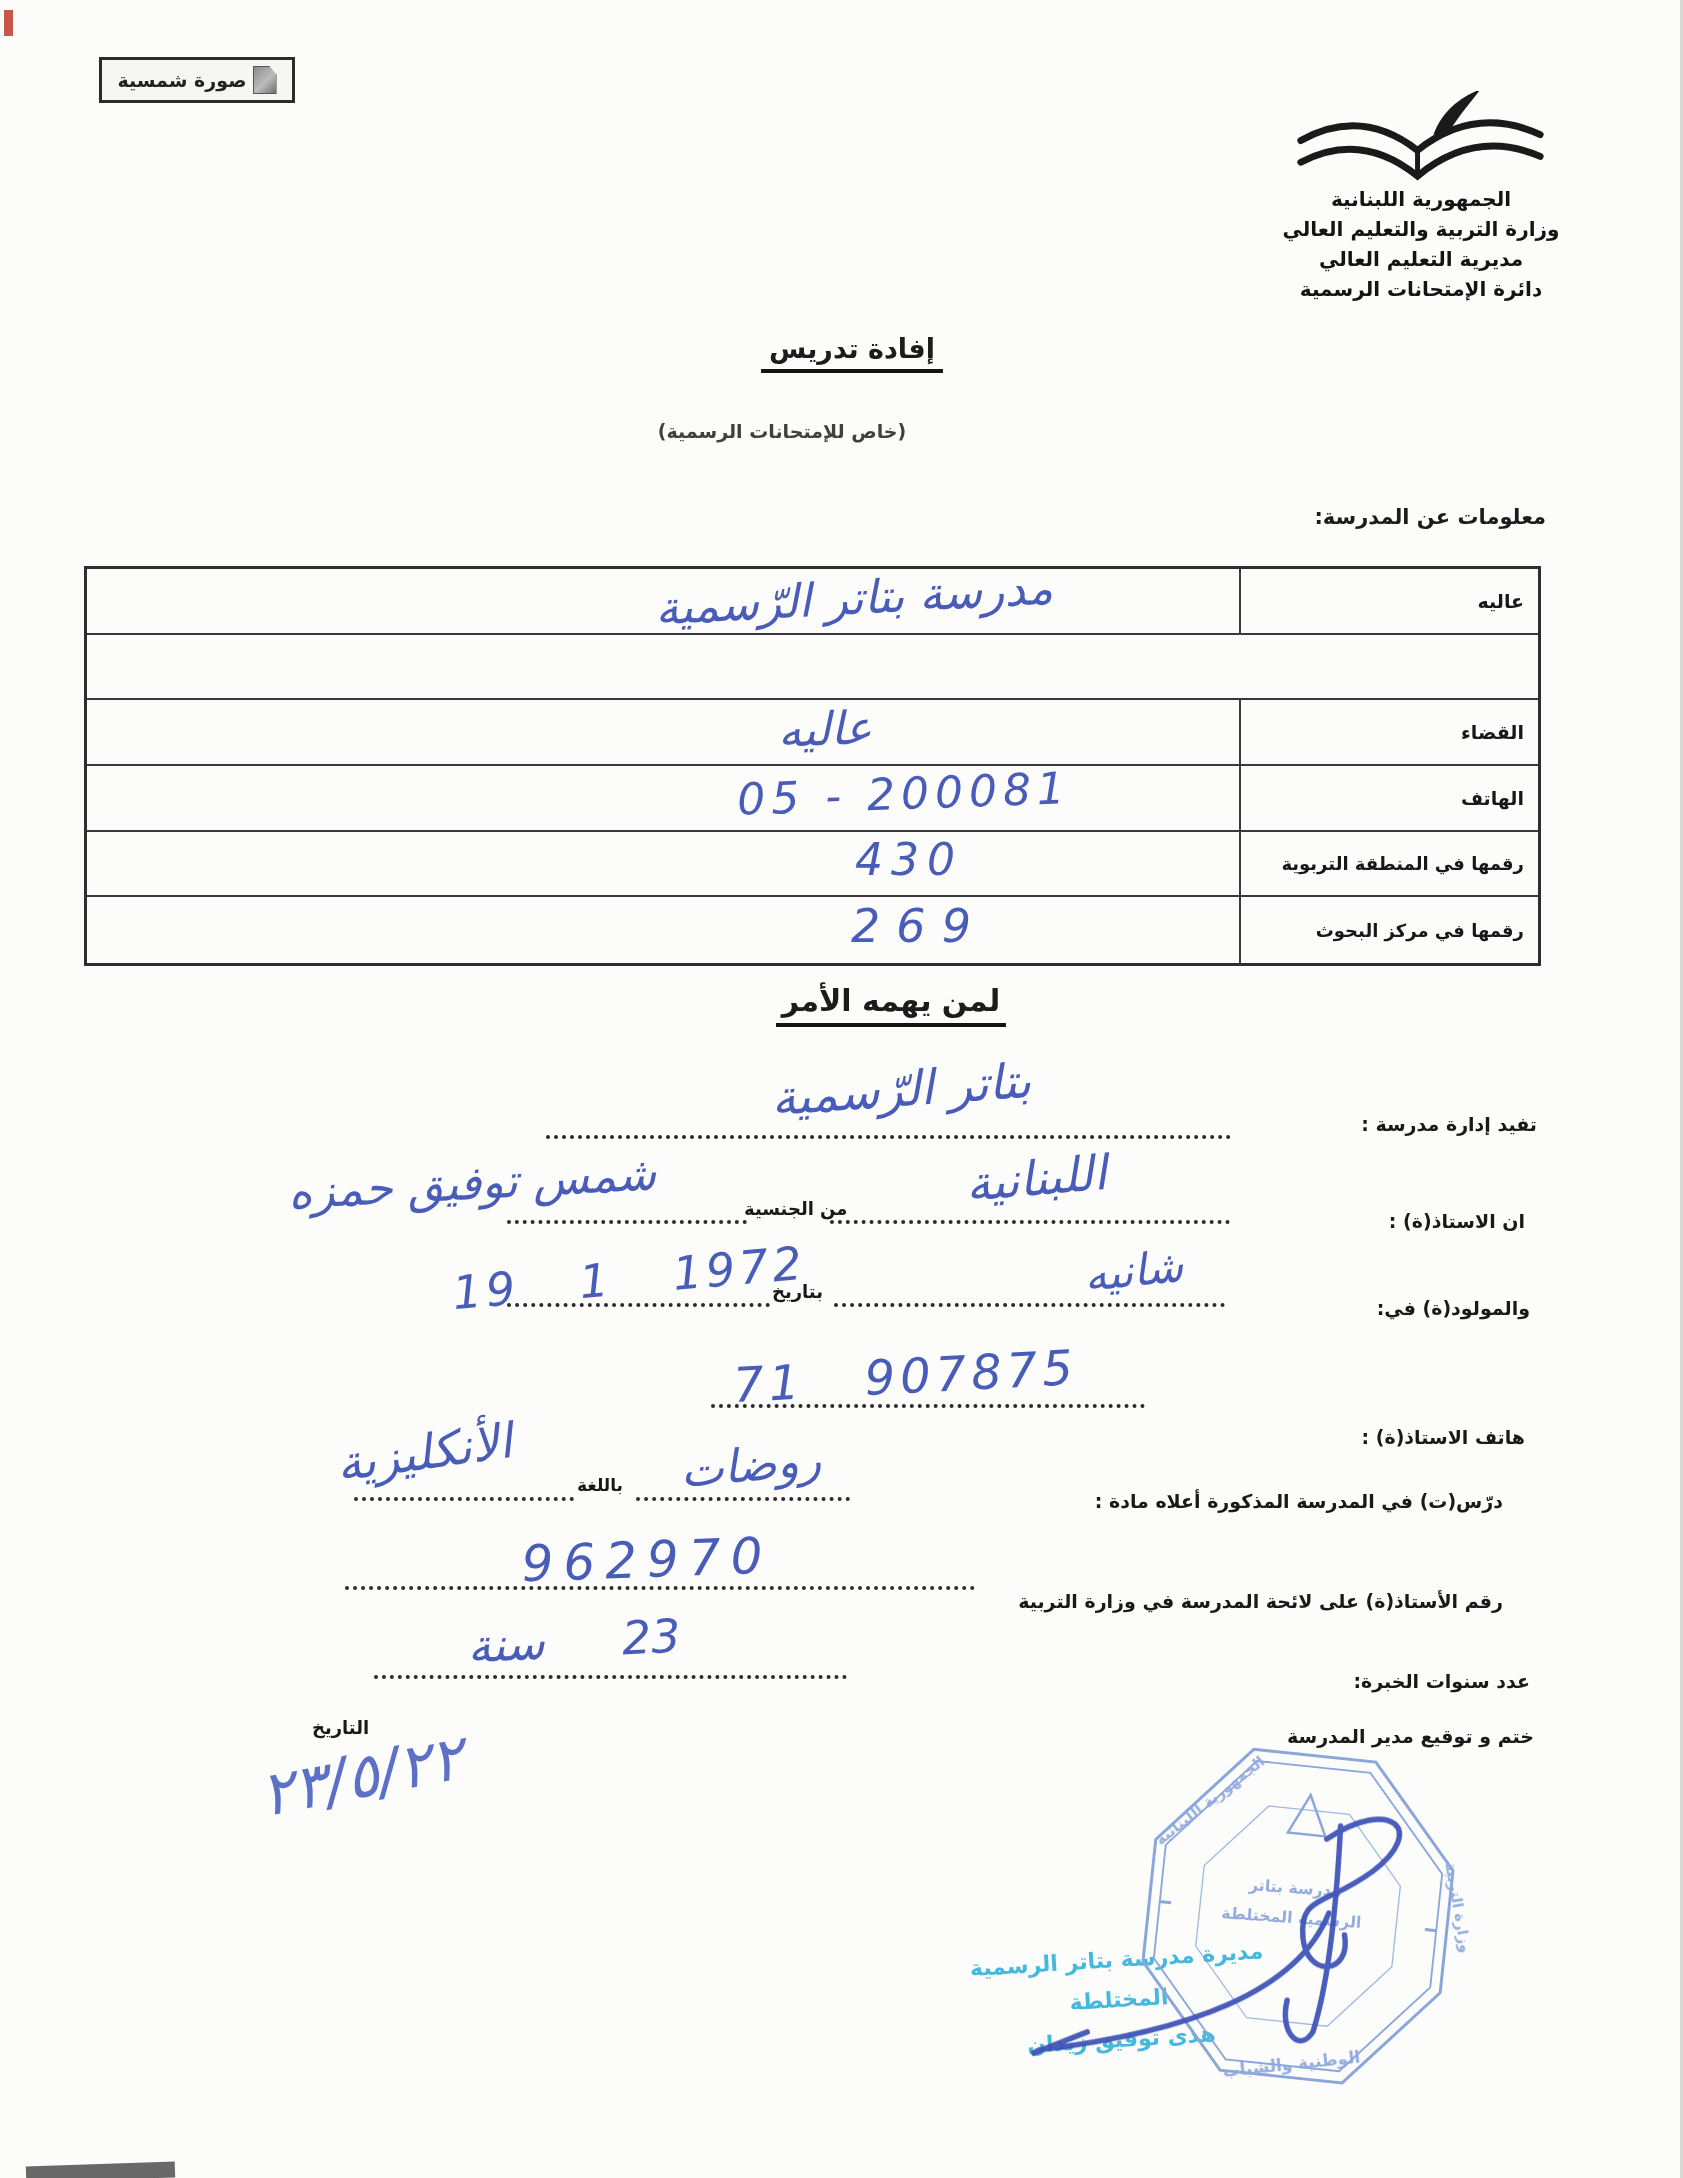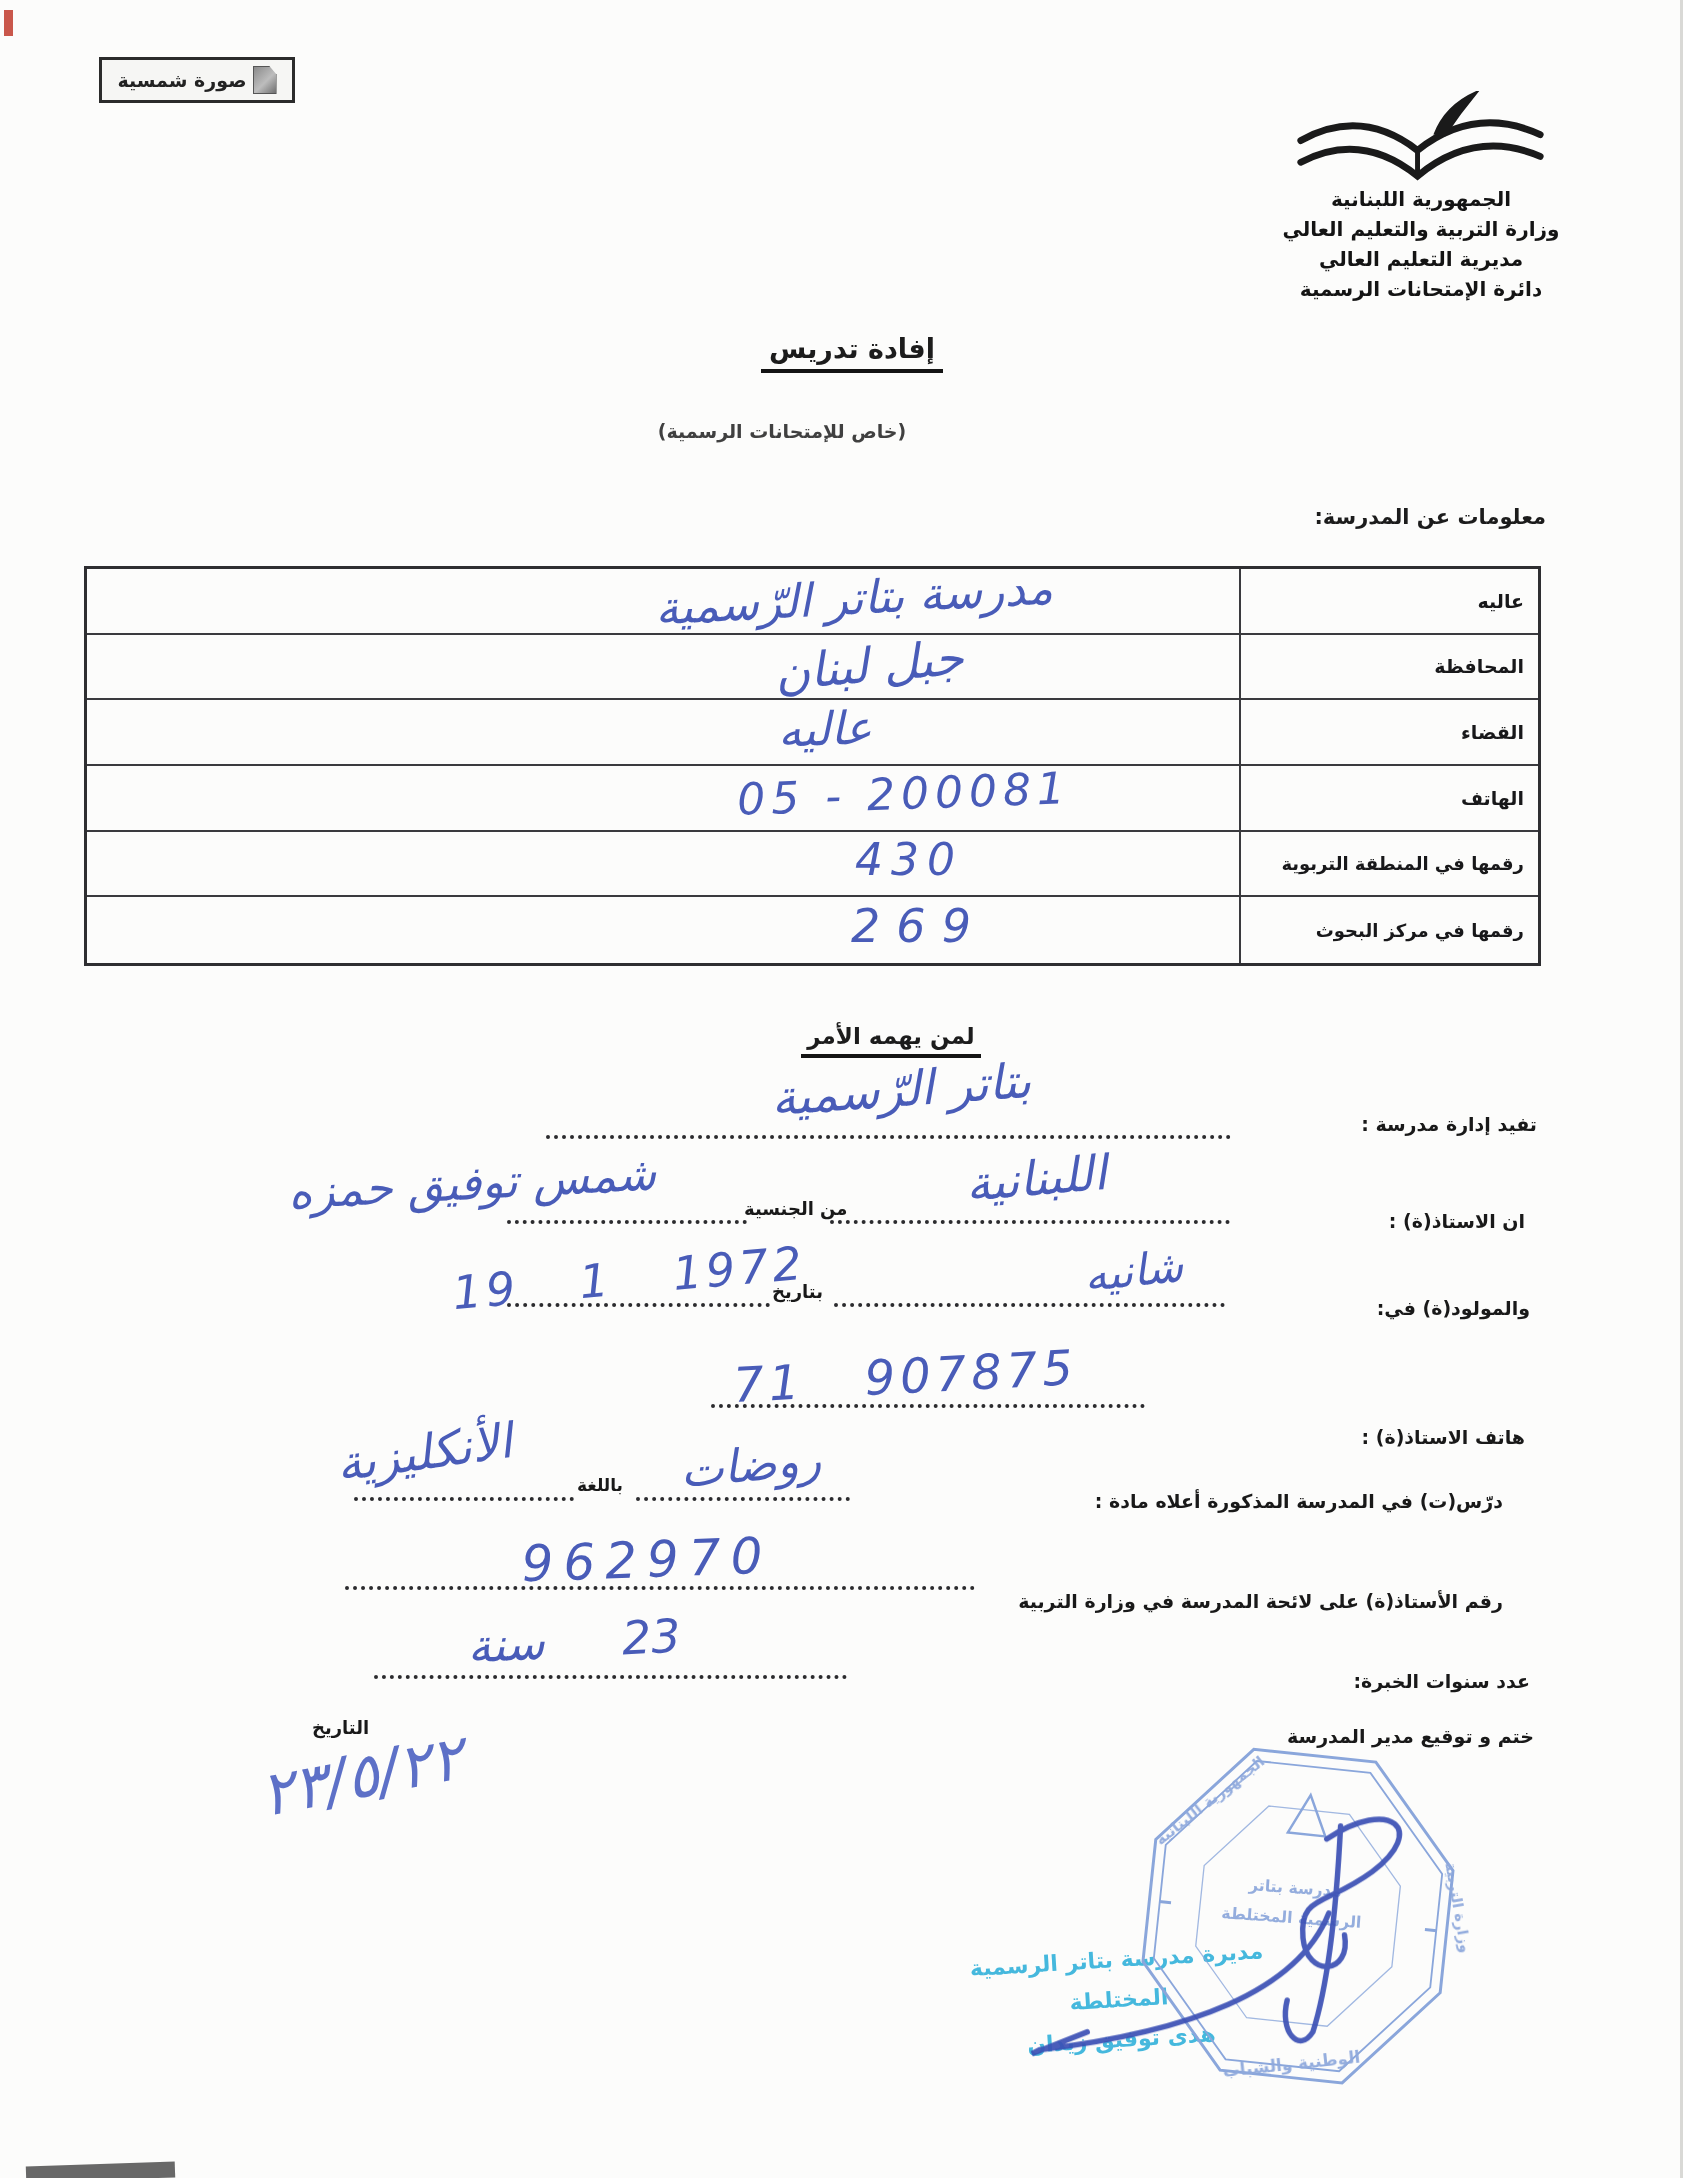--- a/index.html
+++ b/index.html
@@ -28,21 +28,21 @@
   .header-lines{
     position:absolute;left:1233px;top:184px;width:376px;text-align:center;direction:rtl;
     font-weight:bold;font-size:20px;line-height:30px;color:#141414;
   }
   
   .doc-title{position:absolute;left:644px;top:333px;width:416px;text-align:center;direction:rtl;}
   .doc-title span{display:inline-block;font-weight:bold;font-size:27px;border-bottom:4px solid #141414;padding:0 8px 5px;}
   .doc-subtitle{position:absolute;left:574px;top:420px;width:416px;text-align:center;direction:rtl;font-size:19px;font-weight:bold;color:#404040;}
   .info-heading{position:absolute;right:137px;top:505px;direction:rtl;font-weight:bold;font-size:21px;}
   .concern-heading{position:absolute;left:693px;top:983px;width:396px;text-align:center;direction:rtl;}
-  .concern-heading span{display:inline-block;font-weight:bold;font-size:23px;border-bottom:4px solid #141414;padding:0 6px 5px;margin-top:40px;}
+  .concern-heading span{display:inline-block;font-weight:bold;font-size:30px;border-bottom:4px solid #141414;padding:0 6px 5px;}
   
   .school-table{
     position:absolute;left:84px;top:566px;width:1457px;height:400px;box-sizing:border-box;
     border:3px solid #2e2e31;direction:rtl;display:grid;grid-template-rows:repeat(6,1fr);
   }
   .t-row{display:grid;grid-template-columns:299px 1fr;border-bottom:2px solid #3a3a3e;}
   .t-row:last-child{border-bottom:none;}
   .t-label{
     border-left:2.5px solid #3a3a3e;display:flex;align-items:center;
     padding:0 14px;font-weight:bold;font-size:19px;color:#18181a;white-space:nowrap;
@@ -117,21 +117,20 @@
   <div class="info-heading">معلومات عن المدرسة:</div>
 
   <div class="school-table">
     <div class="t-row">
       <div class="t-label">عاليه</div>
       <div class="t-value">
           <span class="hand hv hv1">مدرسة بتاتر الرّسمية</span>
         </div>
     </div>
     <div class="t-row">
-      <div class="t-label">المحافظة</div>
       <div class="t-value">
           <span class="hand hv hv2">جبل لبنان</span>
         </div>
     </div>
     <div class="t-row">
       <div class="t-label">القضاء</div>
       <div class="t-value">
           <span class="hand hv hv3">عاليه</span>
         </div>
     </div>

